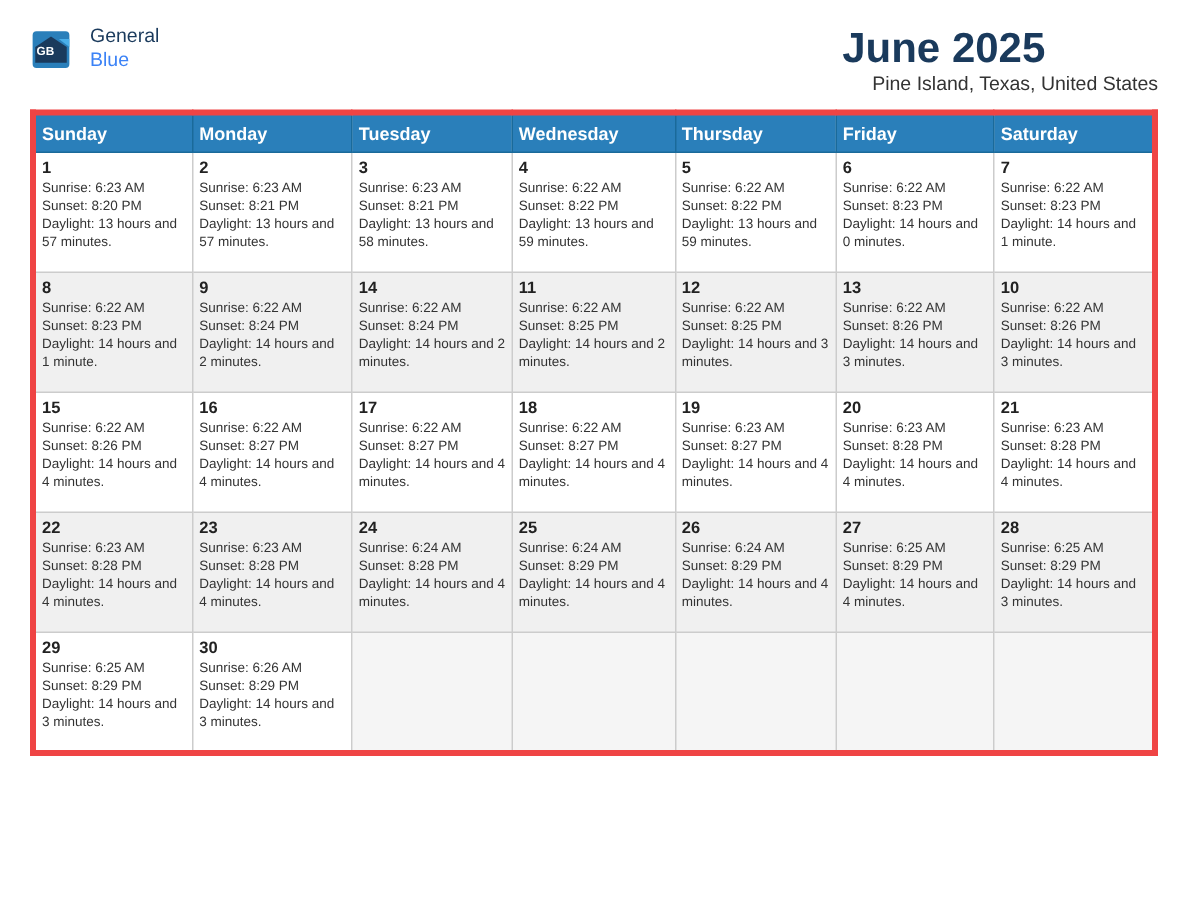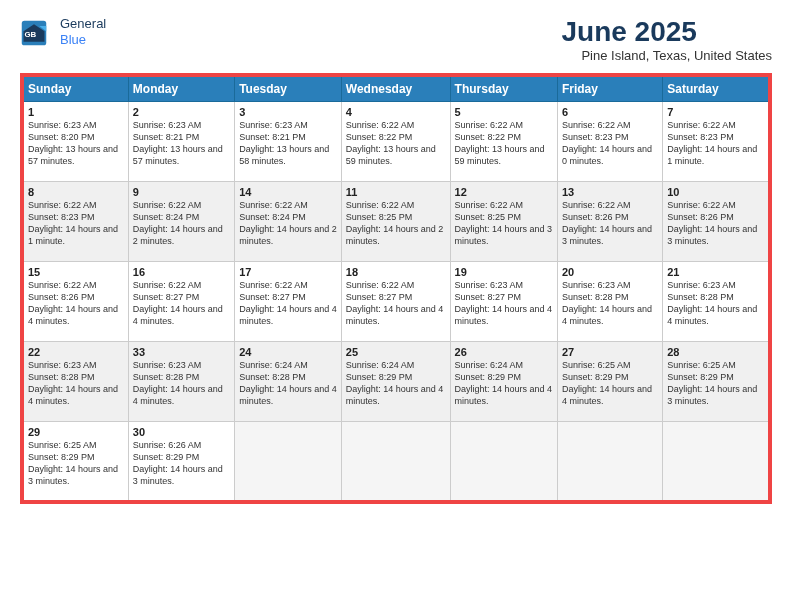--- a/index.html
+++ b/index.html
@@ -218,21 +218,21 @@
             <span class="day-num">21</span>
             <div class="day-info">Sunrise: 6:23 AM<br>Sunset: 8:28 PM<br>Daylight: 14 hours and 4 minutes.</div>
           </td>
         </tr>
         <tr class="row-shade">
           <td>
             <span class="day-num">22</span>
             <div class="day-info">Sunrise: 6:23 AM<br>Sunset: 8:28 PM<br>Daylight: 14 hours and 4 minutes.</div>
           </td>
           <td>
-            <span class="day-num">33</span>
+            <span class="day-num">23</span>
             <div class="day-info">Sunrise: 6:23 AM<br>Sunset: 8:28 PM<br>Daylight: 14 hours and 4 minutes.</div>
           </td>
           <td>
             <span class="day-num">24</span>
             <div class="day-info">Sunrise: 6:24 AM<br>Sunset: 8:28 PM<br>Daylight: 14 hours and 4 minutes.</div>
           </td>
           <td>
             <span class="day-num">25</span>
             <div class="day-info">Sunrise: 6:24 AM<br>Sunset: 8:29 PM<br>Daylight: 14 hours and 4 minutes.</div>
           </td>

